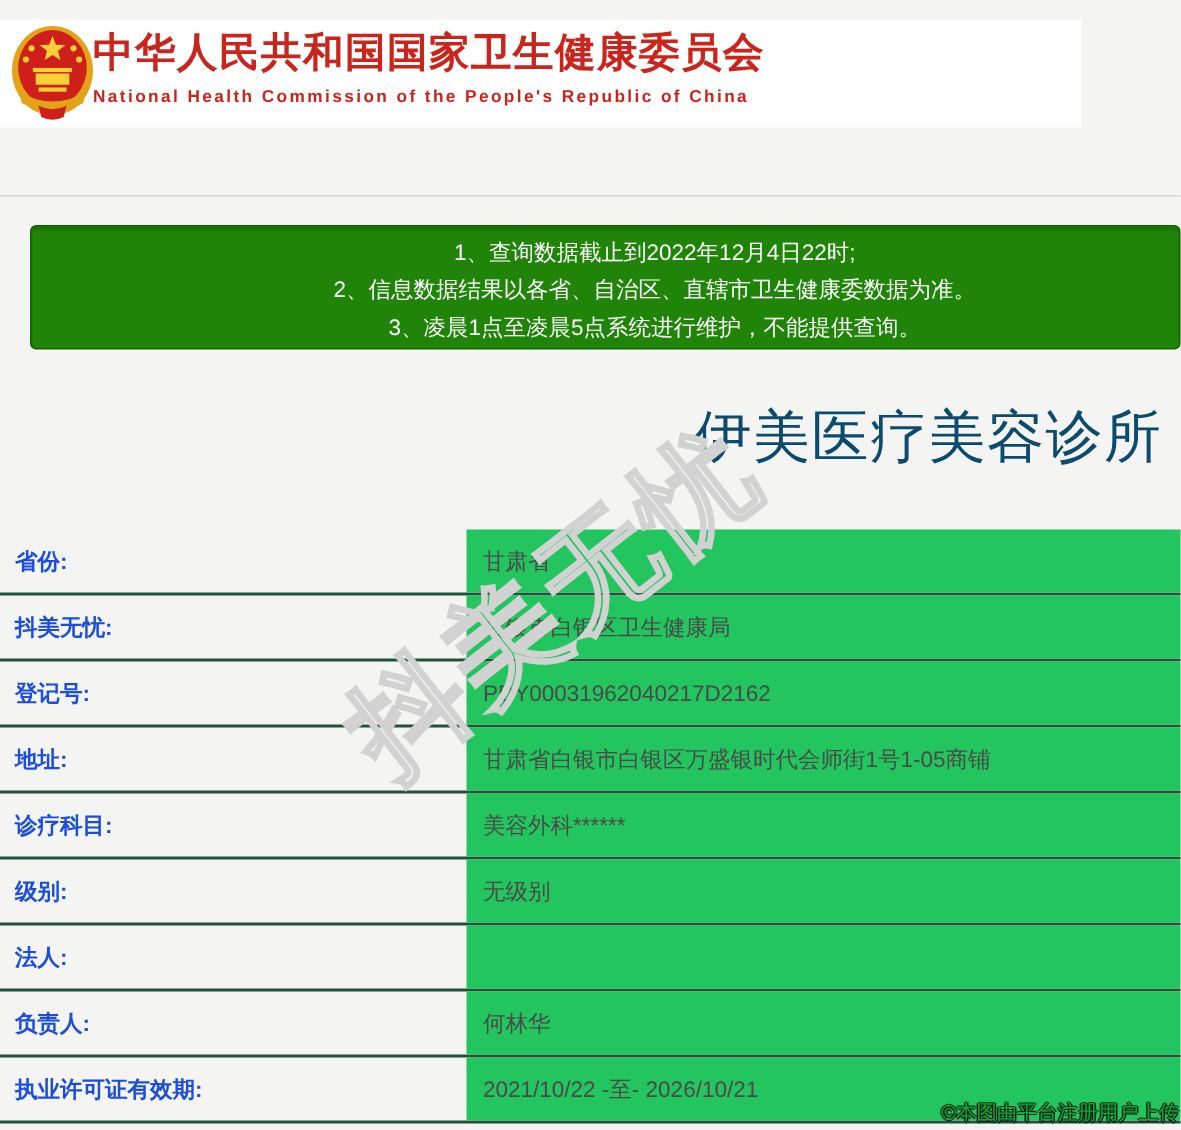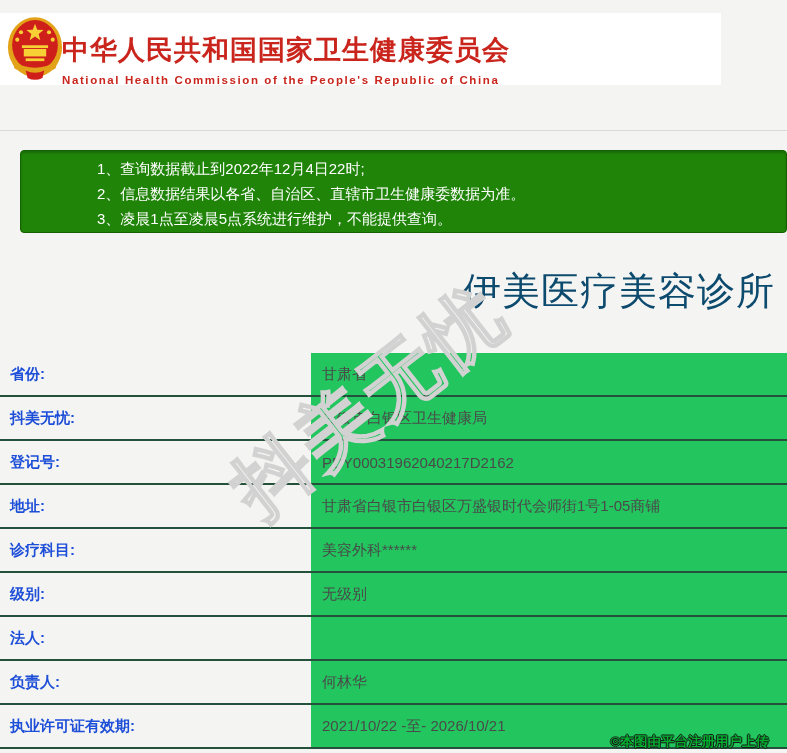--- a/index.html
+++ b/index.html
@@ -11,40 +11,40 @@
     overflow:hidden;
     color:#333;
   }
   
   .banner {
     position:absolute; left:0; top:13px; width:721px; height:72px;
     background:#ffffff;
     display:flex; align-items:center;
   }
   .emblem { position:absolute; left:7px; top:3px; width:56px; height:66px; }
-  .banner-titles { position:absolute; left:62px; top:20px; width:640px; }
+  .banner-titles { position:absolute; left:62px; top:5px; width:640px; }
   .banner-title-cn {
     color:#c9251c; font-size:27px; font-weight:bold;
     letter-spacing:1px; white-space:nowrap; line-height:34px;
   }
   .banner-title-en {
     color:#c9251c; font-size:11.5px; font-weight:bold;
     letter-spacing:1.6px; white-space:nowrap; margin-top:7px;
   }
   
   .top-rule { position:absolute; left:0; top:130px; width:787px; height:1px; background:#d9d9d9; }
   
   .notice {
     position:absolute; left:20px; top:150px; width:767px; height:83px;
     background:#1f8408; border:1px solid #156002; border-radius:4px;
     box-shadow:inset 0 2px 2px rgba(0,0,0,0.18);
     padding:5px 10px 0 76px;
     color:#ffffff; font-size:15px; line-height:25px;
   }
-  .notice-line { white-space:nowrap; }
+  .notice-line { white-space:nowrap;text-align:center; }
   
   .clinic-title {
     position:absolute; right:12px; top:266px;
     font-size:38px; color:#0c4a6e; letter-spacing:1px; white-space:nowrap;
     z-index:2;
   }
   
   .watermark {
     position:absolute; left:200px; top:338px; width:368px; height:86px;
     transform:rotate(-38deg);
@@ -64,22 +64,22 @@
     display:flex; align-items:center;
     font-size:15px; font-weight:600; color:#1d4ed8;
   }
   .detail-value {
     flex:1; background:#22c55e; padding-left:11px;
     display:flex; align-items:center;
     font-size:15px; color:#4a4a4a; white-space:nowrap;
   }
   
   .footer-stamp {
-    position:absolute; right:18px; top:733px;
-    font-size:13.5px; font-weight:bold; color:#00b02e; white-space:nowrap;
+    position:absolute; right:1px; top:733px;
+    font-size:13.5px; font-weight:normal; color:#00b02e; white-space:nowrap;
     text-shadow:-1px 0 #1a1a1a, 1px 0 #1a1a1a, 0 -1px #1a1a1a, 0 1px #1a1a1a;
     z-index:4;
   }
 </style>
 </head>
 <body>
 
 <div class="banner">
   <svg class="emblem" viewBox="0 0 60 70">
     <ellipse cx="30" cy="33" rx="29" ry="32" fill="#e2a318"></ellipse>

